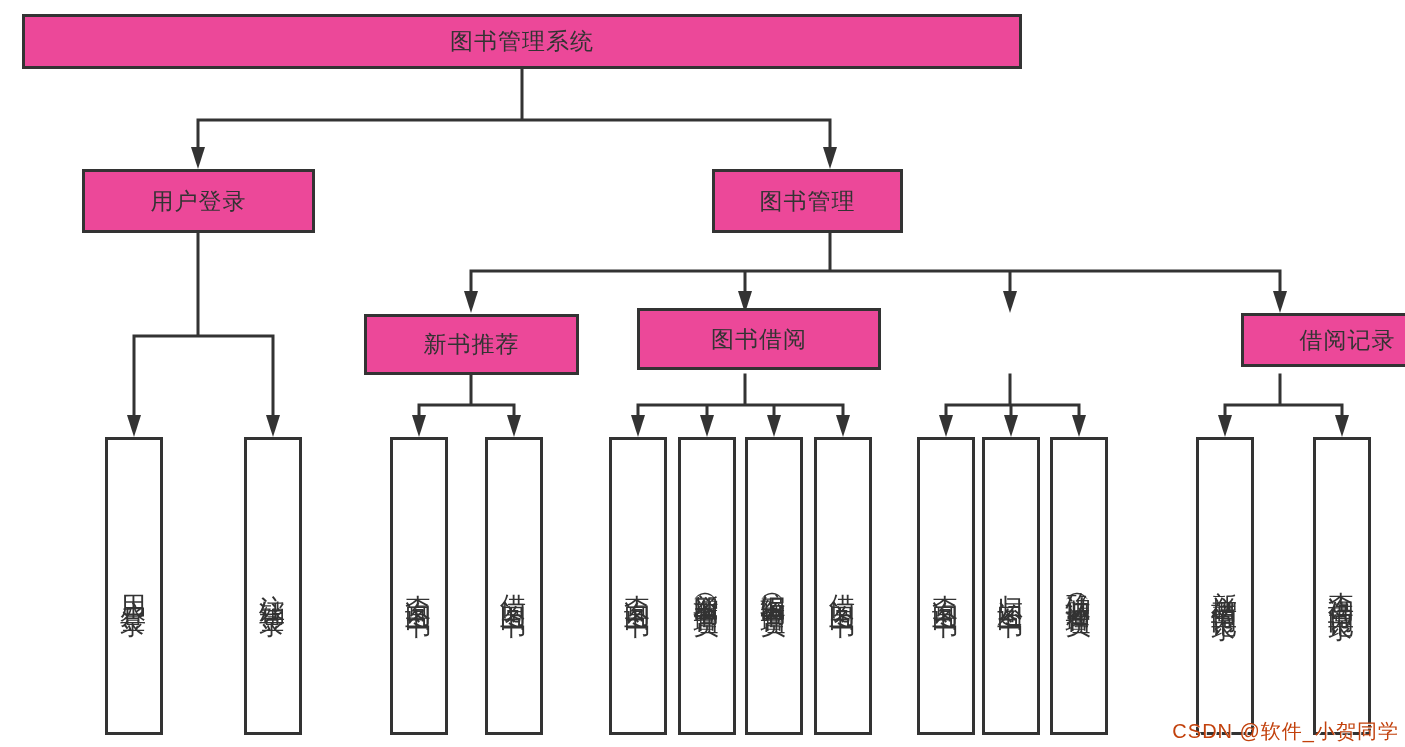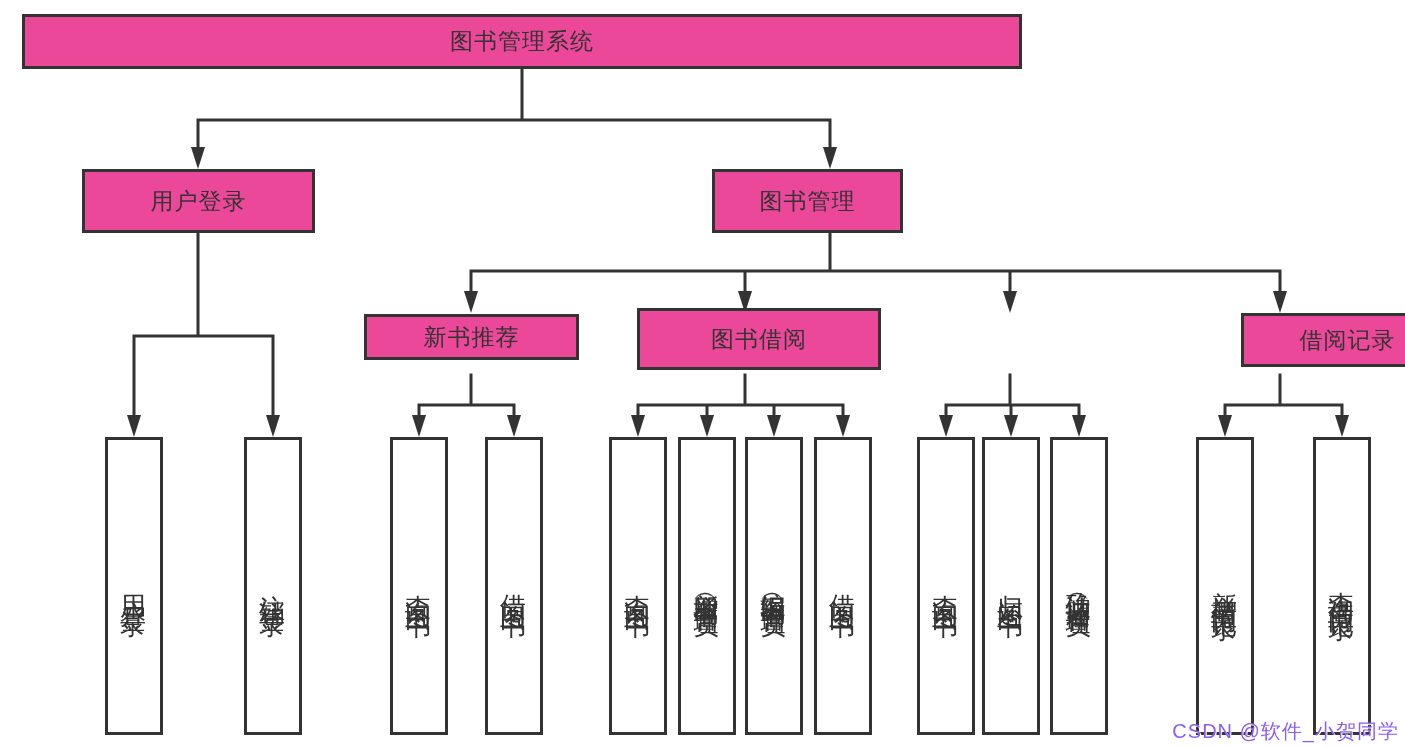--- a/index.html
+++ b/index.html
@@ -55,21 +55,21 @@
   }
   .vbox.long {
     letter-spacing: 3px;
     font-size: 25px;
   }
   .watermark {
     position: absolute;
     right: 6px;
     bottom: 2px;
     font-size: 20px;
-    color: #8b5cf6;
+    color: #c2410c;
     letter-spacing: 1px;
     text-shadow: 1px 1px 0 #ffffff;
     z-index: 3;
     white-space: nowrap;
   }
 </style>
 </head>
 <body>
 
 <div id="canvas">
@@ -130,21 +130,21 @@
       <polygon points="1218,415 1232,415 1225,437"></polygon>
       <polygon points="1335,415 1349,415 1342,437"></polygon>
     </g>
   </svg>
 
   <div class="hbox" style="left:22px; top:14px; width:1000px; height:55px;">图书管理系统</div>
 
   <div class="hbox" style="left:82px; top:169px; width:233px; height:64px;">用户登录</div>
   <div class="hbox" style="left:712px; top:169px; width:191px; height:64px;">图书管理</div>
 
-  <div class="hbox" style="left:364px; top:314px; width:215px; height:46px;">新书推荐</div>
+  <div class="hbox" style="left:364px; top:314px; width:215px; height:61px;">新书推荐</div>
   <div class="hbox" style="left:637px; top:308px; width:244px; height:62px;">图书借阅</div>
   <div class="hbox" style="left:1241px; top:313px; width:213px; height:54px;">借阅记录</div>
 
   <div class="vbox" style="left:105px;">用户登录</div>
   <div class="vbox" style="left:244px;">注销登录</div>
 
   <div class="vbox" style="left:390px;">查询图书</div>
   <div class="vbox" style="left:485px;">借阅图书</div>
 
   <div class="vbox" style="left:609px;">查询图书</div>

